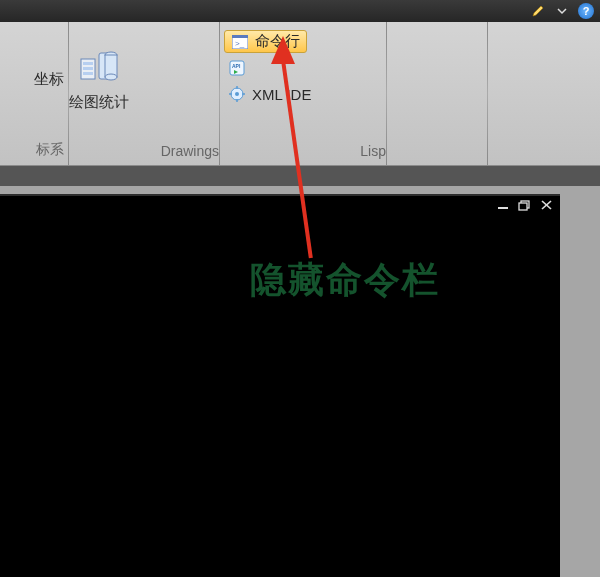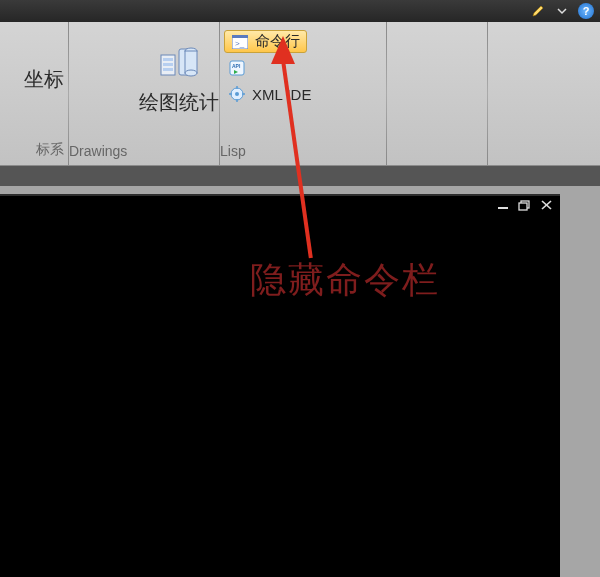--- a/index.html
+++ b/index.html
@@ -1,33 +1,33 @@
 <!DOCTYPE html>
 <html><head>
 <meta charset="utf-8">
 <style>
   html,body{margin:0;padding:0;width:600px;height:577px;overflow:hidden;font-family:"Microsoft YaHei",SimHei,Arial,sans-serif;background:#a0a0a0}
   .titlebar{height:22px;background:linear-gradient(#3a3a3a,#262626);display:flex;justify-content:flex-end;align-items:center;padding-right:6px;gap:8px}
   .tb-icon{width:16px;height:16px;display:flex;align-items:center;justify-content:center}
   .ribbon{height:143px;background:linear-gradient(#d4d4d4,#c2c2c2);display:flex;border-bottom:1px solid #8a8a8a}
   .panel{height:100%;display:flex;flex-direction:column;align-items:center;justify-content:flex-end;position:relative}
   .panel-sep{width:1px;height:100%;background:linear-gradient(#888,#aaa,#888)}
-  .panel-label{font-size:14px;color:#666;padding:4px 0 6px 0;width:100%;text-align:left}
-  .panel-body{flex:1;display:flex;flex-direction:column;align-items:flex-end;justify-content:center;gap:6px;width:100%}
+  .panel-label{font-size:14px;color:#666;padding:4px 0 6px 0;width:100%;text-align:right}
+  .panel-body{flex:1;display:flex;flex-direction:column;align-items:flex-start;justify-content:center;gap:6px;width:100%}
   .big-item{display:flex;flex-direction:column;align-items:center;gap:6px;cursor:pointer}
-  .big-label{font-size:20px;color:#2a2a2a}
+  .big-label{font-size:15px;color:#2a2a2a}
   .small-item{display:flex;align-items:center;gap:6px;cursor:pointer;padding:2px 4px;font-size:15px;color:#2a2a2a}
   .hl{background:linear-gradient(#ffe9a8,#ffc64a);border:1px solid #c9a23a;border-radius:3px;padding:1px 6px}
   .lisp-list{display:flex;flex-direction:column;align-items:flex-start;gap:4px;padding-left:8px;width:100%}
   .darkband{height:20px;background:#555}
   .workspace{position:relative;height:392px;background:#a6a6a6}
   .docwin{position:absolute;left:0;top:8px;width:560px;height:384px;background:#000;border-top:2px solid #2d2d2d}
   .docctrl{position:absolute;top:2px;right:4px;display:flex;gap:4px}
   .docctrl span{width:18px;height:14px;display:flex;align-items:center;justify-content:center}
-  .annot{position:absolute;color:#7f1d1d;font-size:36px;font-weight:400;letter-spacing:2px;pointer-events:none}
+  .annot{position:absolute;color:#14532d;font-size:36px;font-weight:700;letter-spacing:2px;pointer-events:none}
   .arrow{position:absolute;pointer-events:none}
   .arrow-line{position:absolute;width:4px;background:#e03020}
   .arrow-head{position:absolute;width:0;height:0;border-left:12px solid transparent;border-right:12px solid transparent;border-bottom:28px solid #e03020}
   .icon-box{display:inline-flex;width:18px;height:18px;align-items:center;justify-content:center}
   .panel0{width:68px}
   .panel1{width:150px}
   .panel2{width:166px}
   .panel3{width:100px}
 </style>
 </head>

